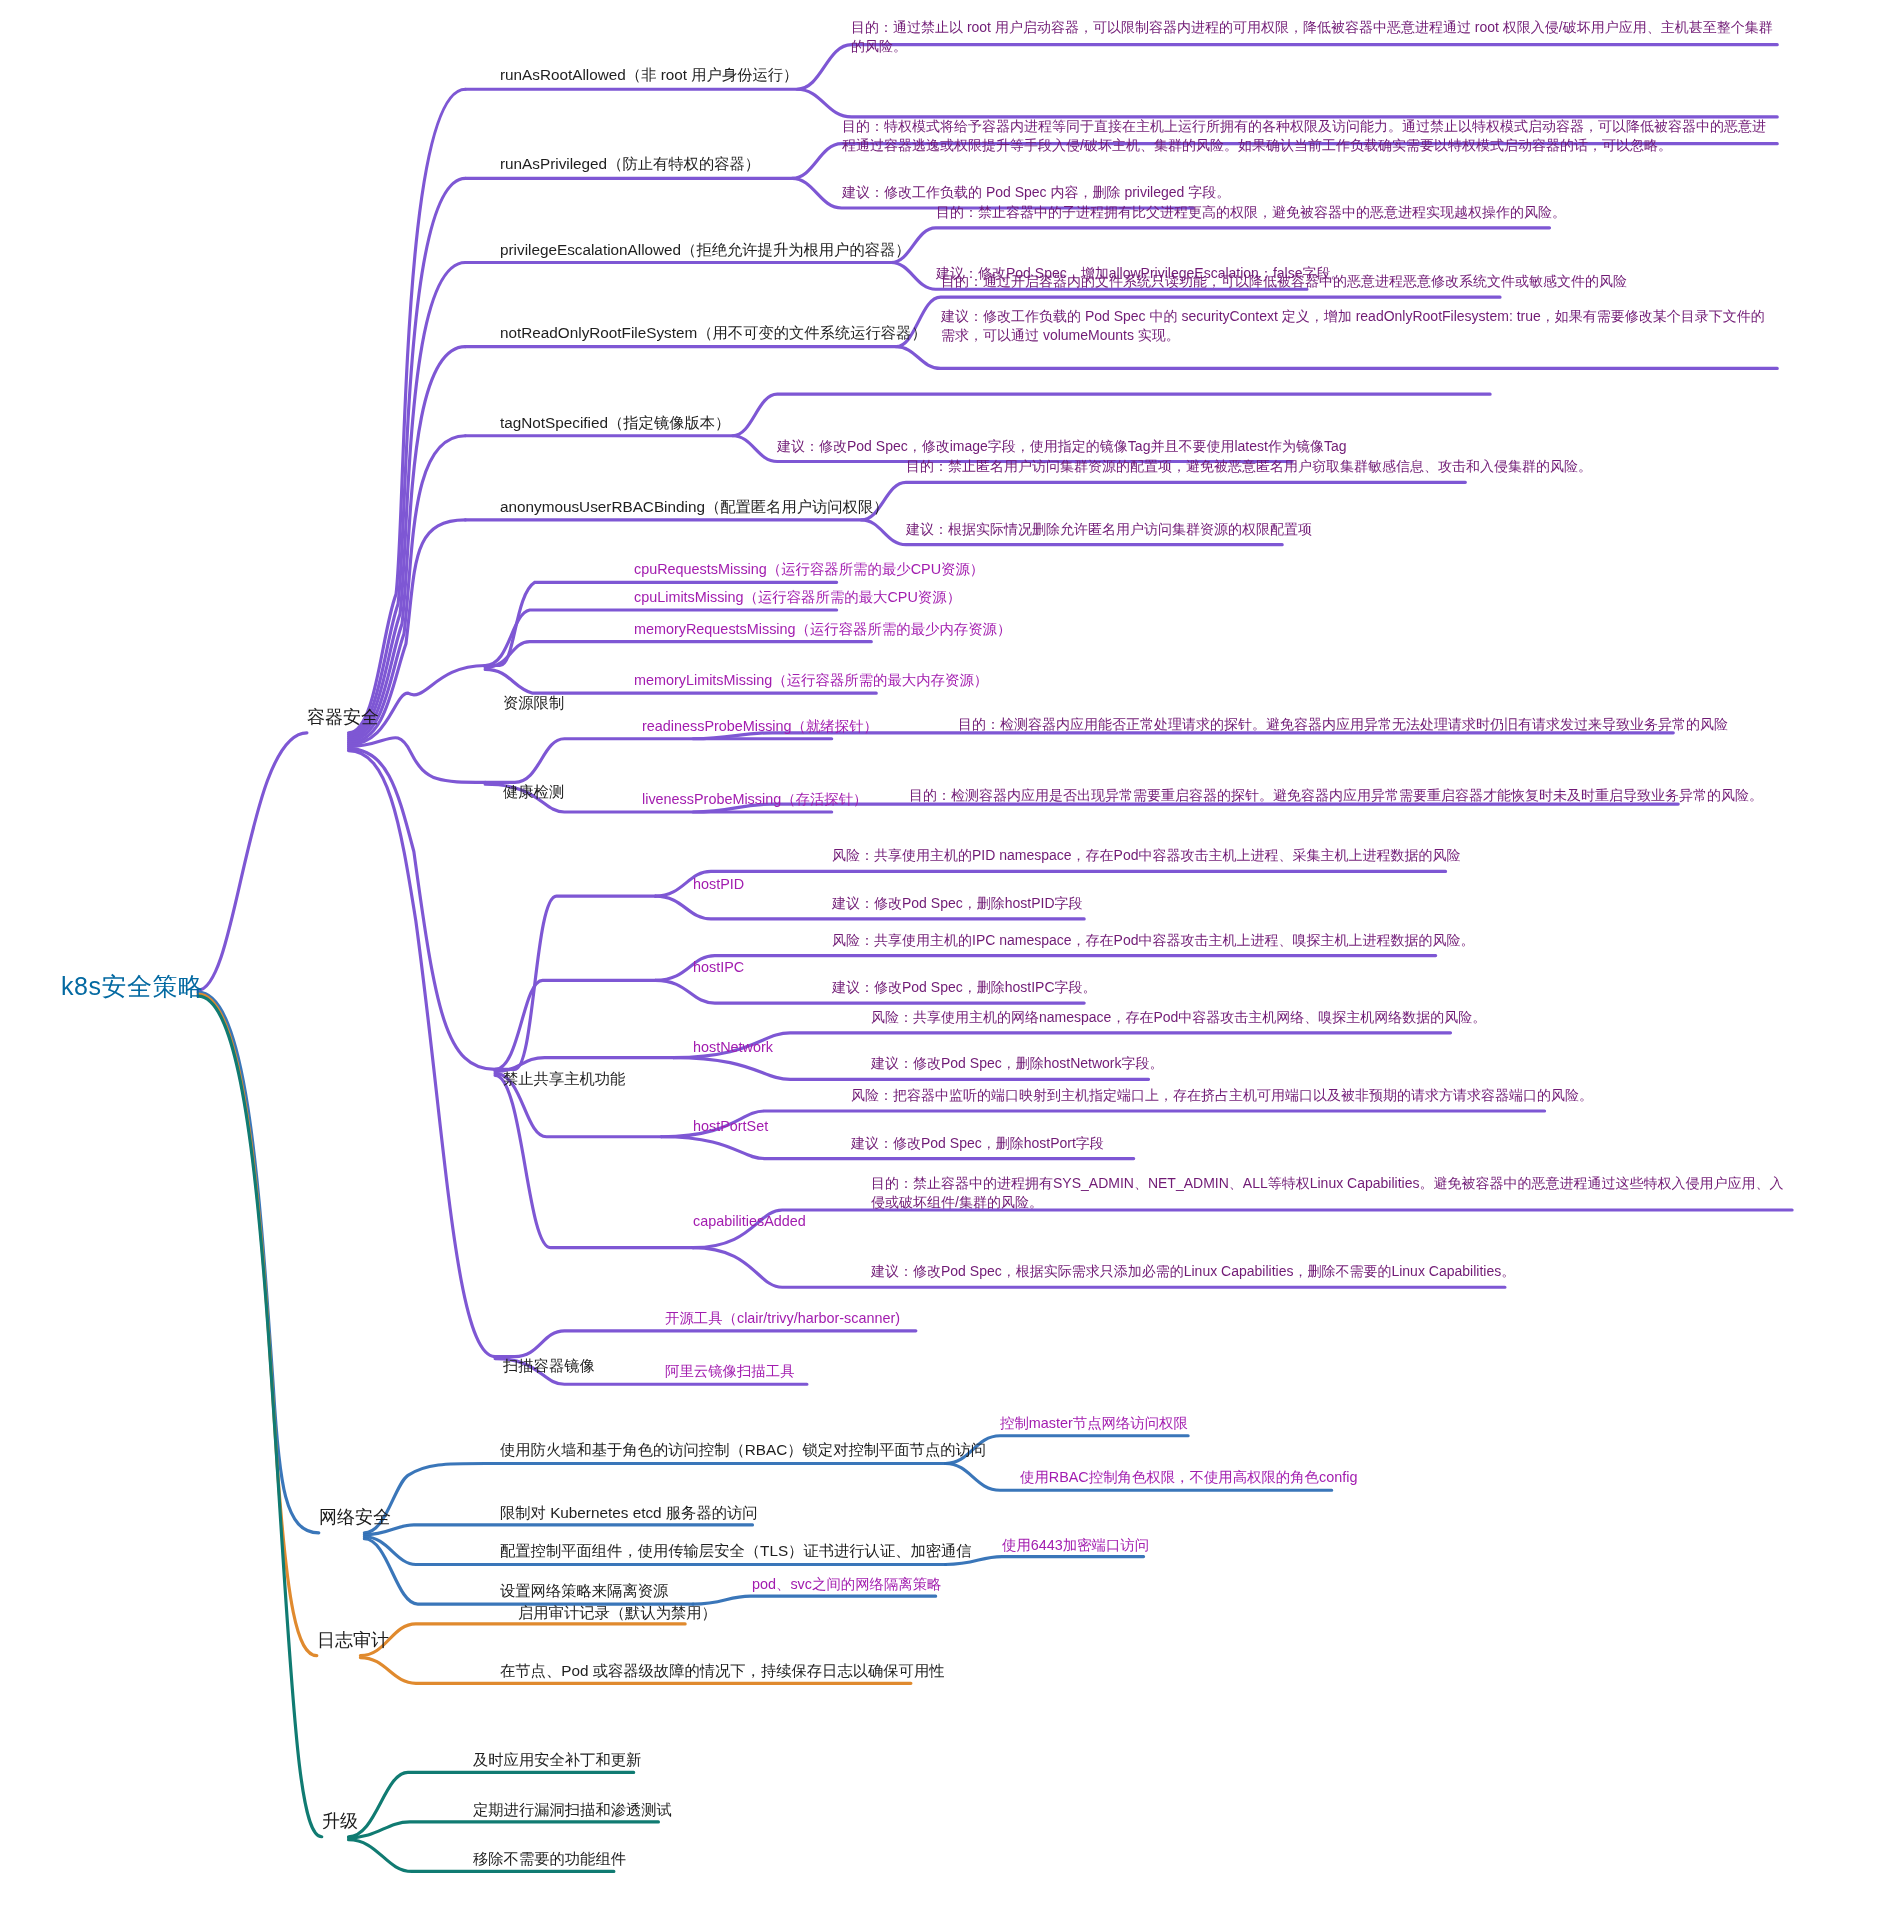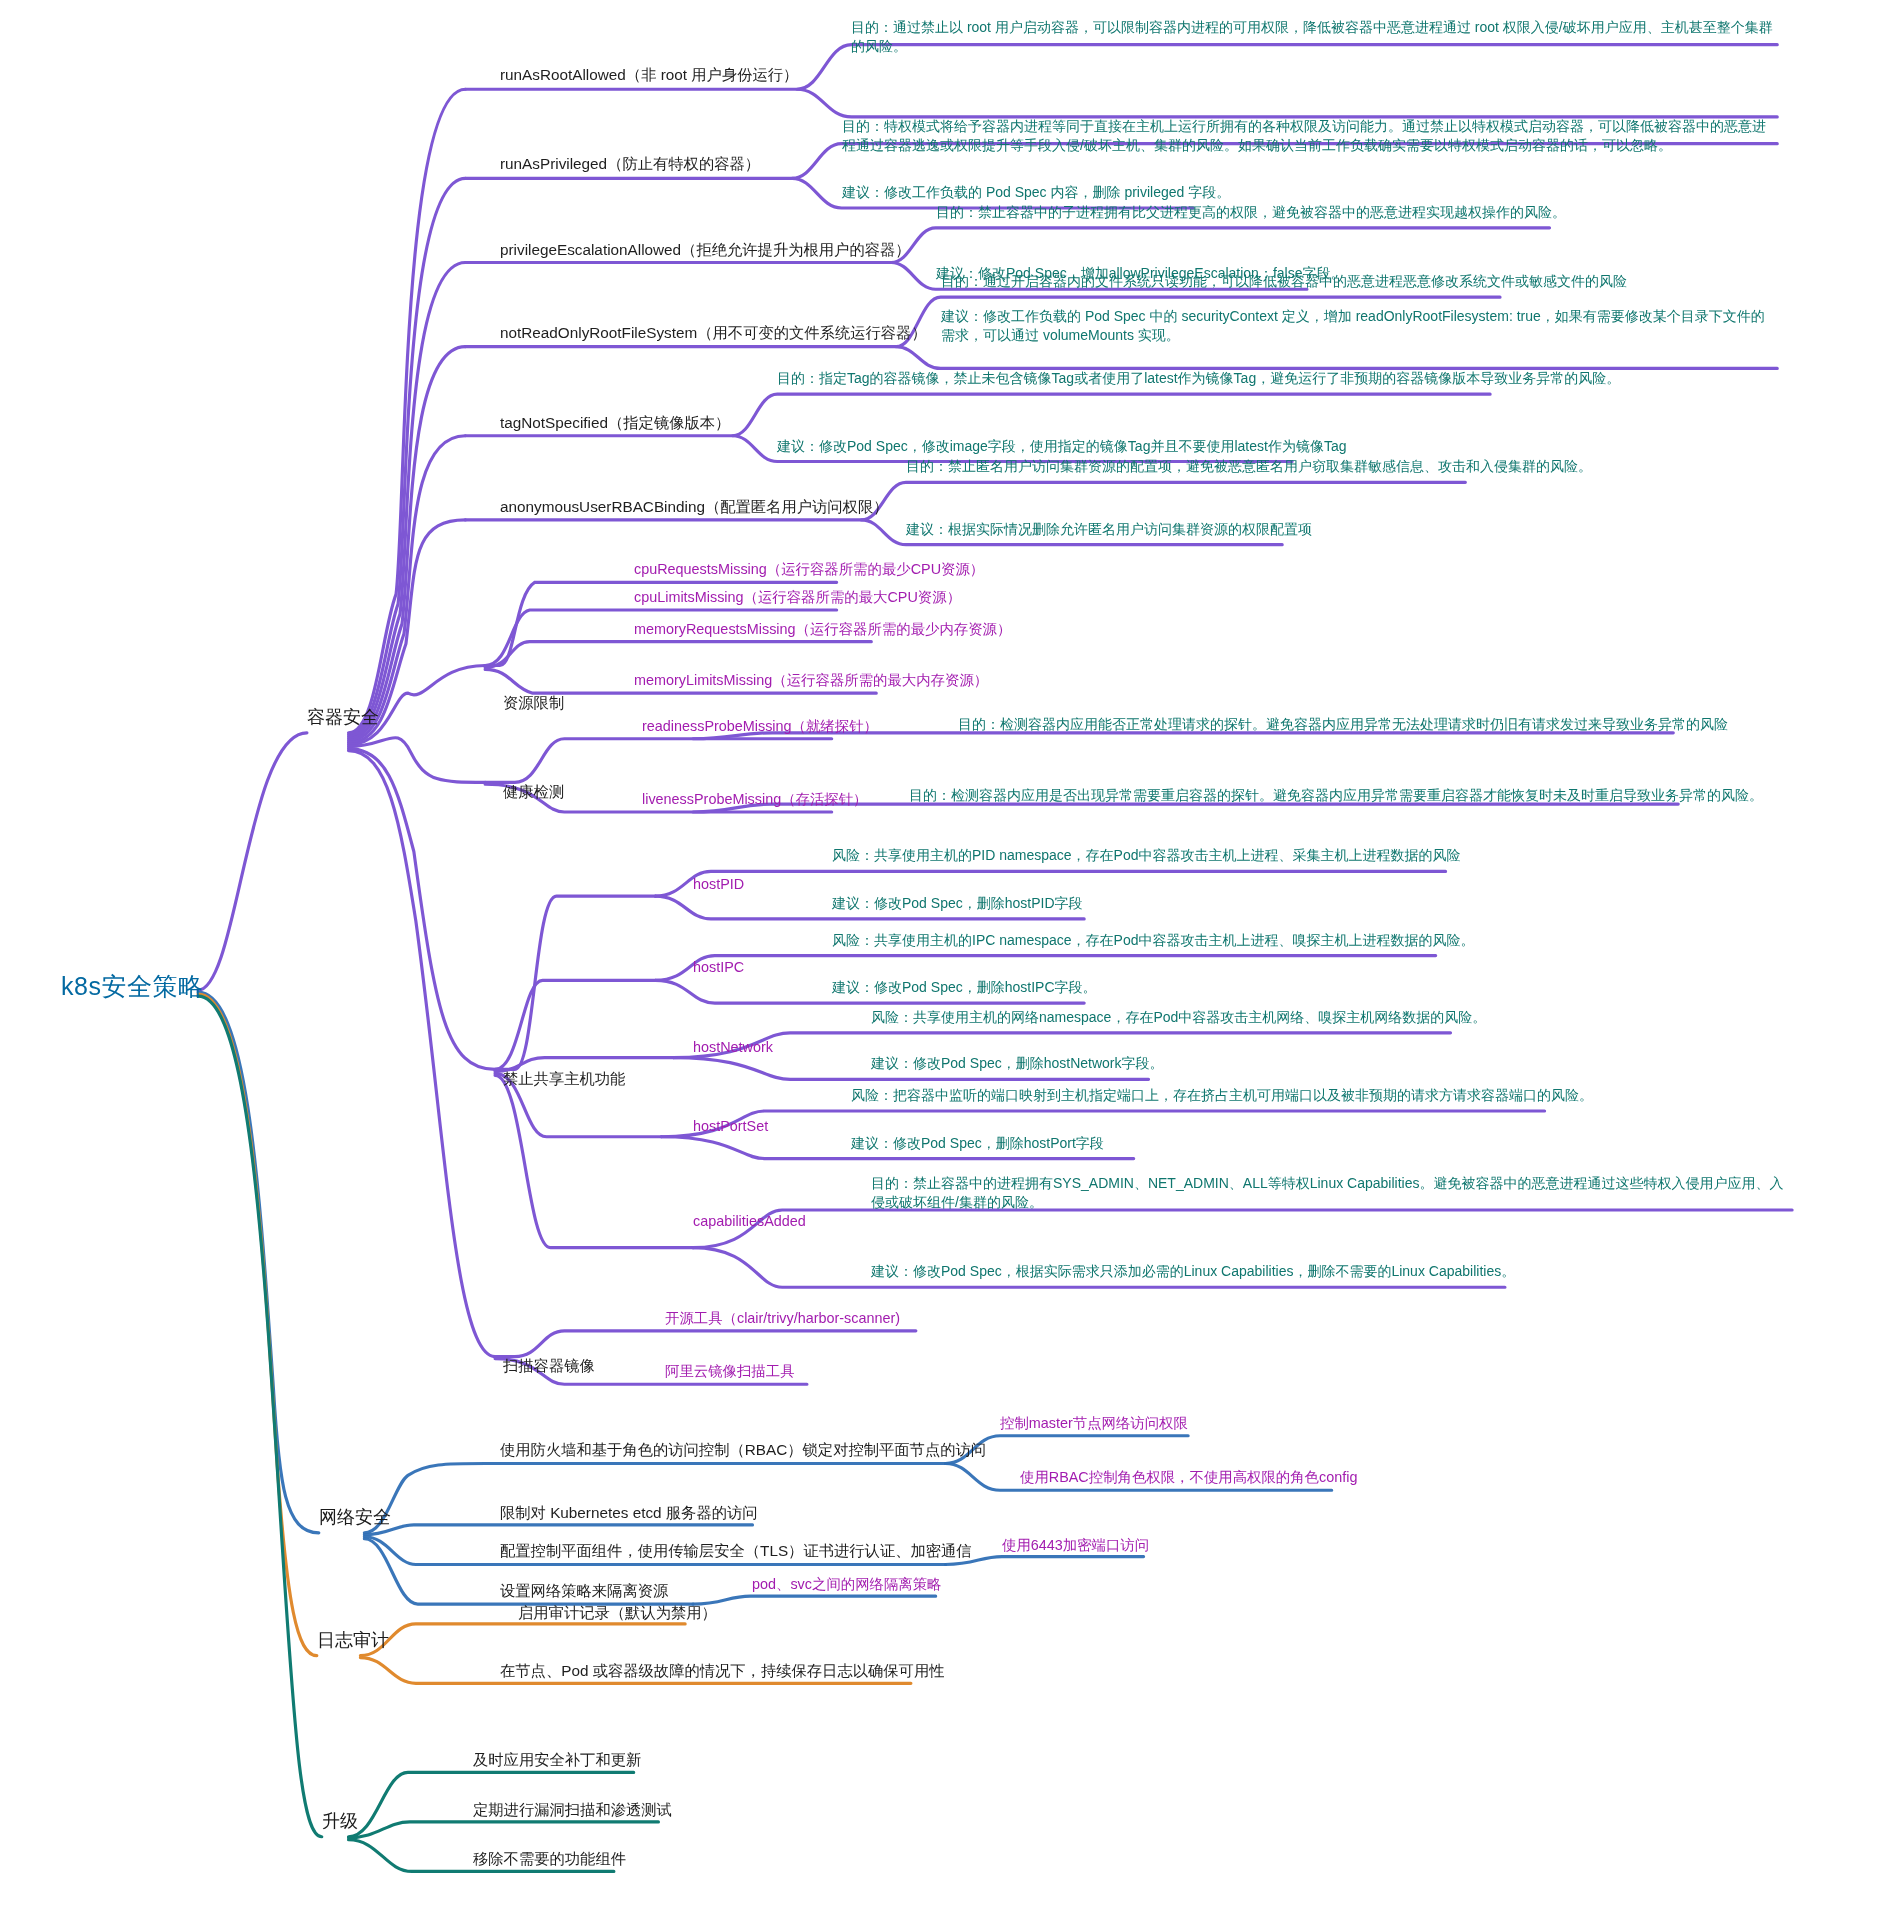--- a/index.html
+++ b/index.html
@@ -29,21 +29,21 @@
   }
   .node.wrap { white-space: normal; }
   .root-node {
     font-size: 25px;
     color: #0369a1;
     letter-spacing: 0.5px;
   }
   .lvl1 { font-size: 18px; color: #1a1a1a; }
   .lvl2 { font-size: 15.3px; color: #1e1e1e; }
   .lvl3 { font-size: 14.4px; color: #a21caf; }
-  .leaf-desc { font-size: 14px; color: #0f766e; }
+  .leaf-desc { font-size: 14px; color: #701a75; }
 </style>
 </head>
 <body>
 
 <div id="canvas">
 
   <svg id="wires" viewBox="0 0 1921 1944">
     <g fill="none" stroke="#7e57d4" stroke-width="3.2" stroke-linecap="round">
 
       <path d="M200,1000 C240,1000 250,740 310,740"></path>
@@ -156,21 +156,20 @@
 
   <div class="node lvl2" style="left:500px; top:240px;">privilegeEscalationAllowed（拒绝允许提升为根用户的容器）</div>
   <div class="node leaf-desc" style="left:936px; top:203px;">目的：禁止容器中的子进程拥有比父进程更高的权限，避免被容器中的恶意进程实现越权操作的风险。</div>
   <div class="node leaf-desc" style="left:936px; top:264px;">建议：修改Pod Spec，增加allowPrivilegeEscalation：false字段。</div>
 
   <div class="node lvl2" style="left:500px; top:323px;">notReadOnlyRootFileSystem（用不可变的文件系统运行容器）</div>
   <div class="node leaf-desc" style="left:941px; top:272px;">目的：通过开启容器内的文件系统只读功能，可以降低被容器中的恶意进程恶意修改系统文件或敏感文件的风险</div>
   <div class="node wrap leaf-desc" style="left:941px; top:307px; width:837px;">建议：修改工作负载的 Pod Spec 中的 securityContext 定义，增加 readOnlyRootFilesystem: true，如果有需要修改某个目录下文件的需求，可以通过 volumeMounts 实现。</div>
 
   <div class="node lvl2" style="left:500px; top:413px;">tagNotSpecified（指定镜像版本）</div>
-  <div class="node leaf-desc" style="left:777px; top:369px;">目的：指定Tag的容器镜像，禁止未包含镜像Tag或者使用了latest作为镜像Tag，避免运行了非预期的容器镜像版本导致业务异常的风险。</div>
   <div class="node leaf-desc" style="left:777px; top:437px;">建议：修改Pod Spec，修改image字段，使用指定的镜像Tag并且不要使用latest作为镜像Tag</div>
 
   <div class="node lvl2" style="left:500px; top:497px;">anonymousUserRBACBinding（配置匿名用户访问权限）</div>
   <div class="node leaf-desc" style="left:906px; top:457px;">目的：禁止匿名用户访问集群资源的配置项，避免被恶意匿名用户窃取集群敏感信息、攻击和入侵集群的风险。</div>
   <div class="node leaf-desc" style="left:906px; top:520px;">建议：根据实际情况删除允许匿名用户访问集群资源的权限配置项</div>
 
   <div class="node lvl2" style="left:503px; top:693px;">资源限制</div>
   <div class="node lvl3" style="left:634px; top:560px;">cpuRequestsMissing（运行容器所需的最少CPU资源）</div>
   <div class="node lvl3" style="left:634px; top:588px;">cpuLimitsMissing（运行容器所需的最大CPU资源）</div>
   <div class="node lvl3" style="left:634px; top:620px;">memoryRequestsMissing（运行容器所需的最少内存资源）</div>

